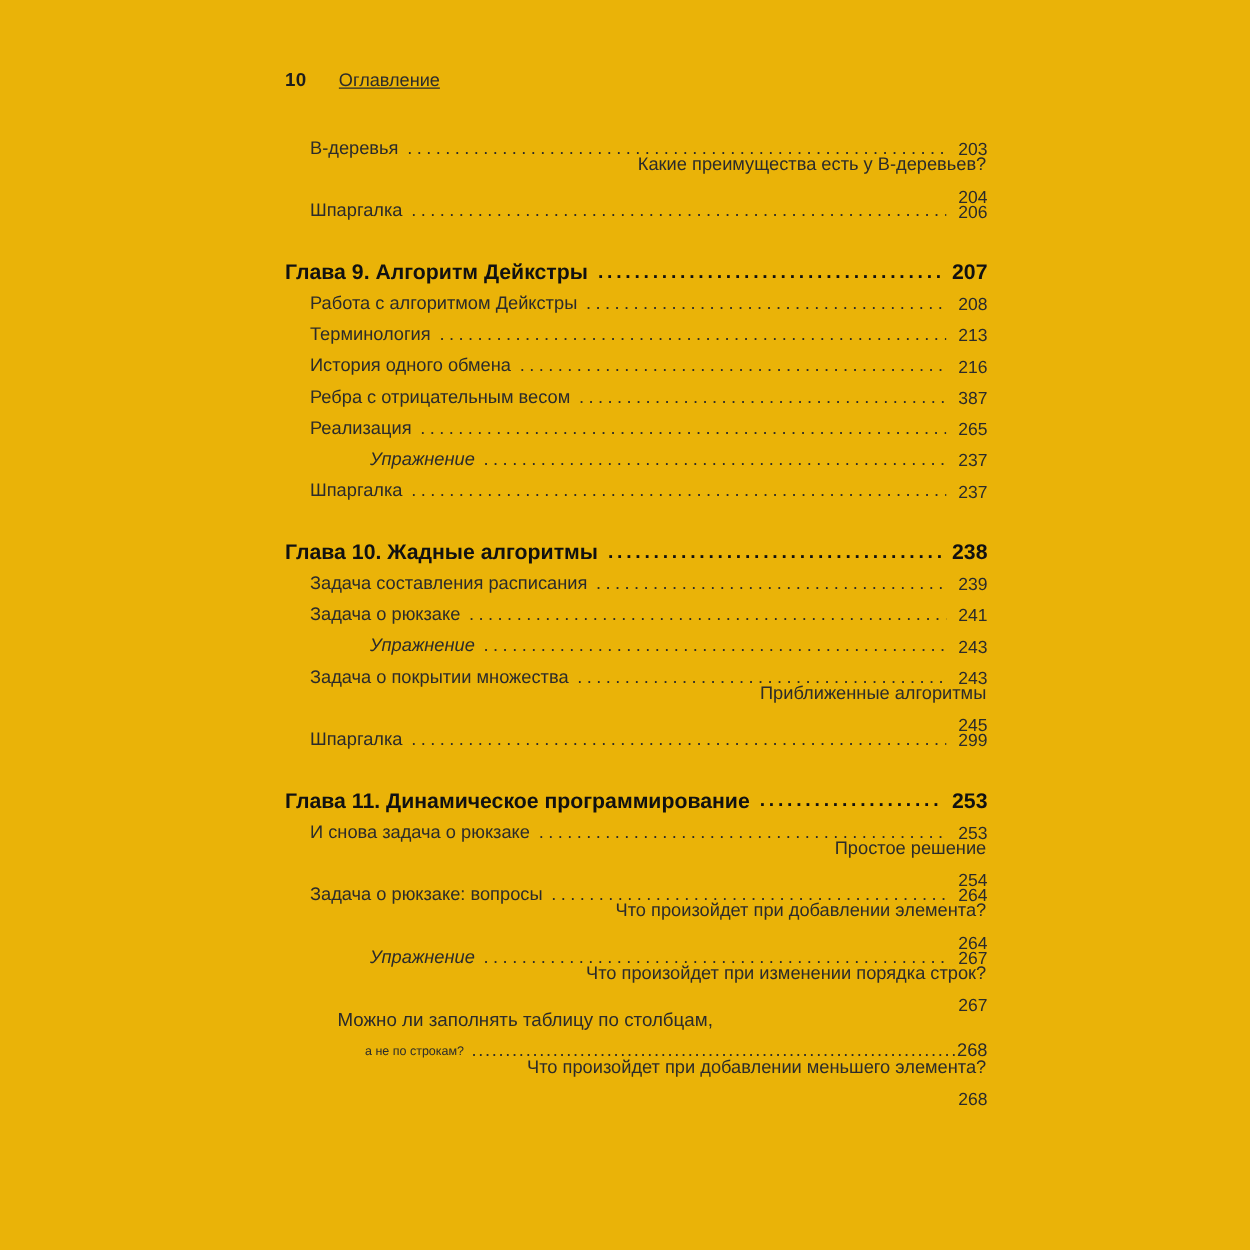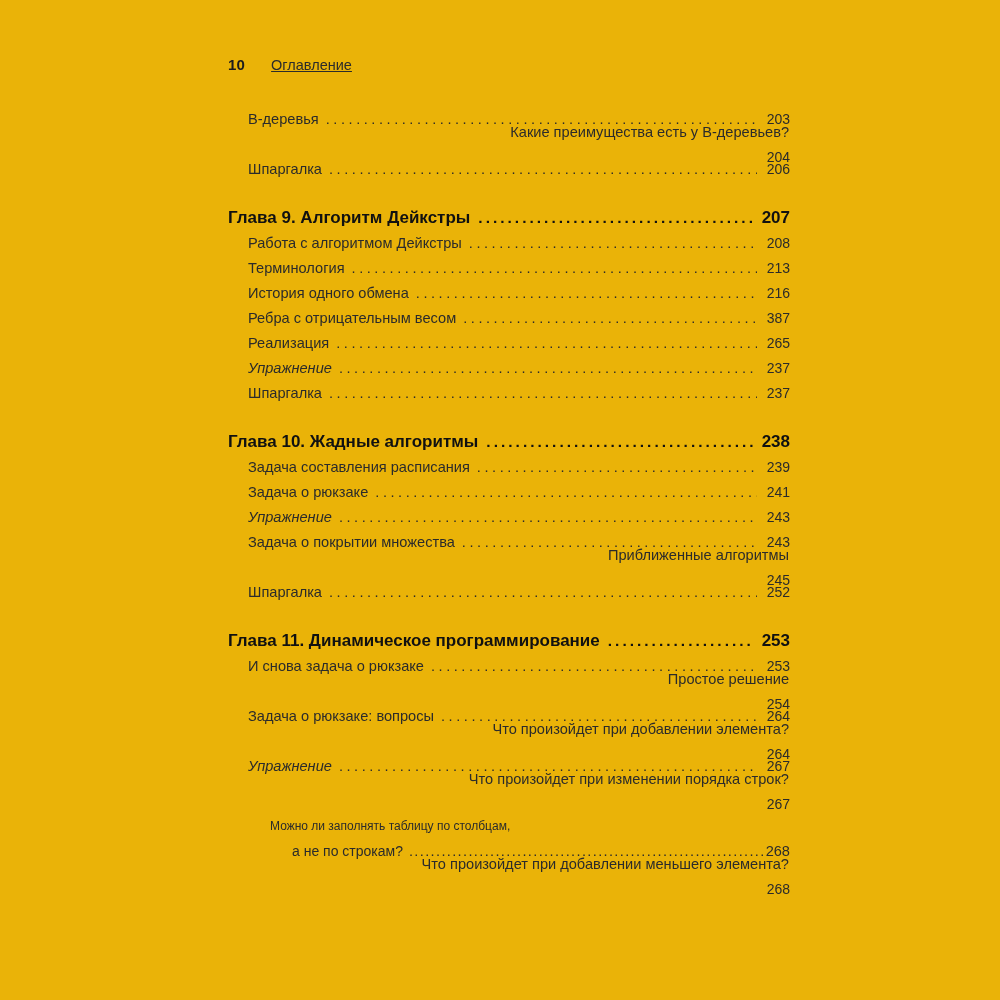--- a/index.html
+++ b/index.html
@@ -118,45 +118,44 @@
 
   
   .entry.lvl2 { padding-left: 42px; flex-direction: column; }
   .entry.lvl2 .label { padding-right: 1px; }
   .entry.lvl2 .leader::after {
     letter-spacing: 1.35px;
   }
   .entry.lvl2 .pagenum { padding-left: 0px; }
 
   
-  .entry .label.italic { font-style: italic; }
+  .entry .label.italic { font-style: italic; margin-left: 48px; }
 
   
   .entry2 {
     padding-left: 42px;
     line-height: 25px;
   }
   .entry2 .first-line {
-    font-size: 12px;
-    white-space: nowrap;
-    height: 25px;
-    line-height: 25px;
-    margin-top: 10px;
+    font-size: 15px;
+    white-space: nowrap;
+    height: 25px;
+    line-height: 25px;
   }
   .entry2 .second-row {
     display: flex;
     align-items: flex-end;
     white-space: nowrap;
     height: 25px;
     line-height: 25px;
     padding-left: 22px;
   }
   .entry2 .second-row .label {
     flex: 0 0 auto;
-    font-size: 14px;
+    font-size: 10px;
     padding-right: 6px;
   }
   .entry2 .second-row .leader {
     flex: 1 1 auto;
     overflow: hidden;
     position: relative;
     height: 25px;
   }
   .entry2 .second-row .leader::after {
     content: "......................................................................................................................................";
@@ -268,21 +267,21 @@
         <span class="pagenum">243</span>
       </div>
       <div class="entry lvl2">
         <span class="label">Приближенные алгоритмы</span>
         <span class="leader"></span>
         <span class="pagenum">245</span>
       </div>
       <div class="entry lvl1">
         <span class="label">Шпаргалка</span>
         <span class="leader"></span>
-        <span class="pagenum">252</span>
+        <span class="pagenum">299</span>
       </div>
       <div class="entry chapter">
         <span class="label">Глава 11. Динамическое программирование</span>
         <span class="leader"></span>
         <span class="pagenum">253</span>
       </div>
       <div class="entry lvl1">
         <span class="label">И снова задача о рюкзаке</span>
         <span class="leader"></span>
         <span class="pagenum">253</span>

